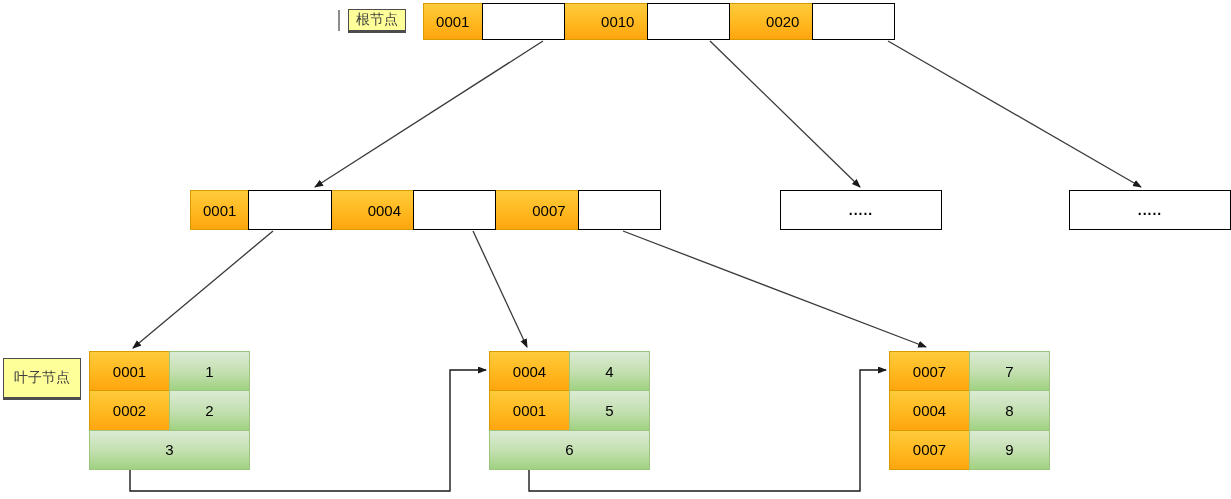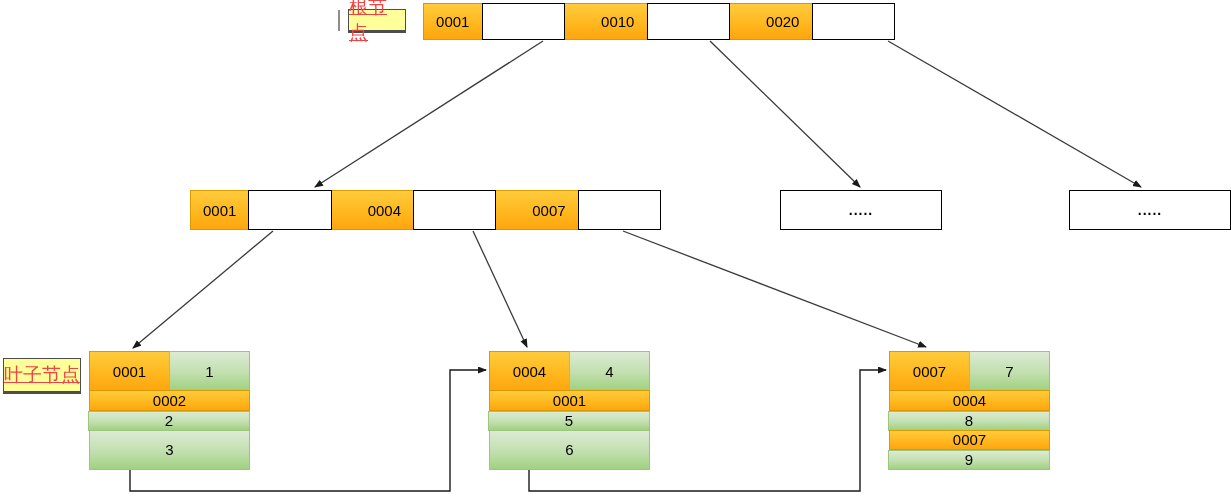--- a/index.html
+++ b/index.html
@@ -27,36 +27,36 @@
   
   .morenode{
     position:absolute;background:#ffffff;border:1px solid #000000;box-sizing:border-box;
     display:flex;align-items:center;justify-content:center;
     font-size:14px;font-weight:bold;letter-spacing:1px;
   }
 
   
   .leaf{position:absolute;display:flex;flex-direction:column;}
   .leafrow{flex:1 1 0;display:flex;}
-  .leafrow + .leafrow{margin-top:-1px;flex-direction:column;}
+  .leafrow + .leafrow{margin-top:-1px;}
   .leafrow .cell{
     flex:1 1 0;display:flex;align-items:center;justify-content:center;
     font-size:15px;box-sizing:border-box;
   }
   .leafrow .cell + .cell{margin-left:-1px;}
   .cell.val{
     background:linear-gradient(180deg,#dcebd5 0%,#c2dfae 55%,#a0d181 100%);
     border:1px solid #9cc67d;
   }
 
   
   .tag{
     position:absolute;background:#ffff99;border:1px solid #4d4d4d;border-bottom-width:3px;
     box-sizing:border-box;display:flex;align-items:center;justify-content:center;
-    font-size:19px;color:#ef4444;text-decoration:underline;
+    font-size:14px;color:#404040;
   }
   .tick{position:absolute;background:#8c8c8c;}
 </style>
 </head>
 <body>
 
 <div class="stage">
 
   <svg class="connectors" viewBox="0 0 1231 499" xmlns="http://www.w3.org/2000/svg">
     <defs>
@@ -105,21 +105,21 @@
     <div class="cell ptr"></div>
   </div>
 
   <div class="morenode" style="left:780px;top:190px;width:162px;height:40px;">
     <span>.....</span>
   </div>
   <div class="morenode" style="left:1069px;top:190px;width:162px;height:40px;">
     <span>.....</span>
   </div>
 
-  <div class="tag" style="left:3px;top:358px;width:78px;height:36px;">
+  <div class="tag" style="left:3px;top:358px;width:78px;height:42px;">
     <span>叶子节点</span>
   </div>
 
   <div class="leaf" style="left:89px;top:351px;width:161px;height:119px;">
     <div class="leafrow">
       <div class="cell key">0001</div>
       <div class="cell val">1</div>
     </div>
     <div class="leafrow">
       <div class="cell key">0002</div>

